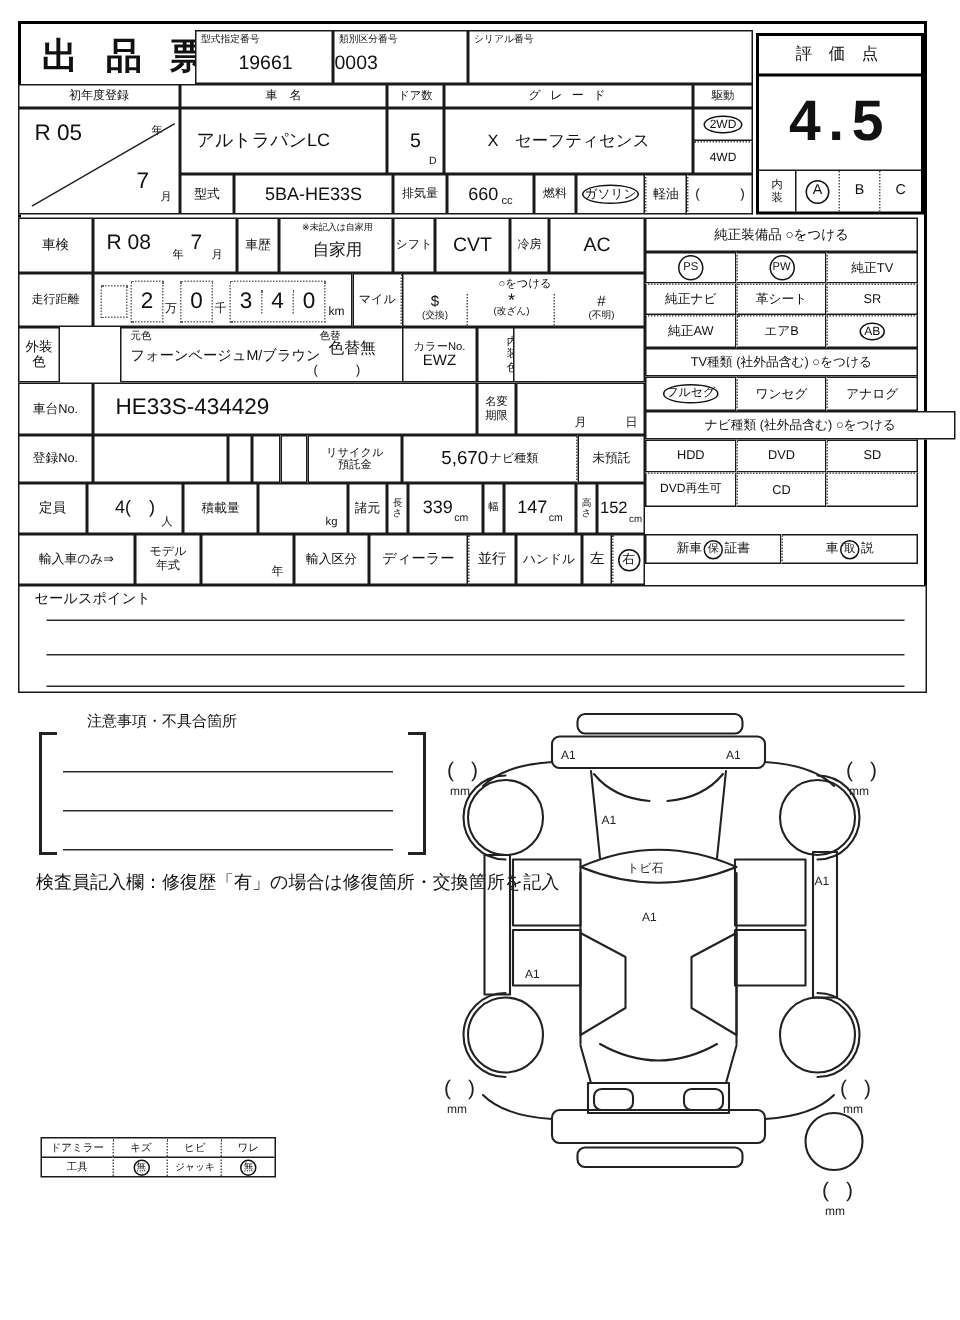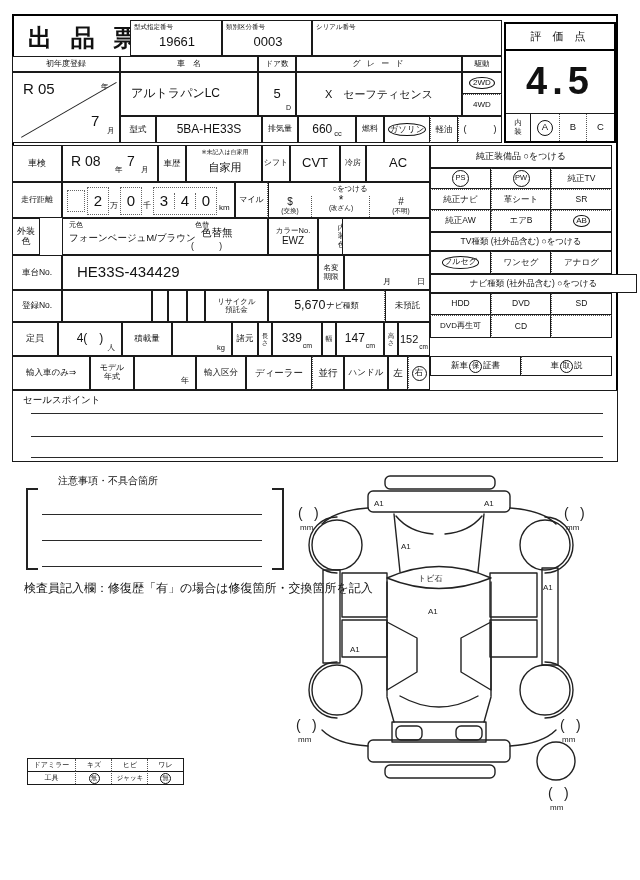--- a/index.html
+++ b/index.html
@@ -31,21 +31,21 @@
   <div class="a thick" style="left:12px;top:14px;width:606px;height:448px"></div>
 
   <div class="a" style="left:28px;top:22px;width:120px;height:32px;font-size:24px;font-weight:bold;letter-spacing:6px;line-height:32px">出 品 票</div>
 
   <div class="c" style="left:130px;top:20px;width:92px;height:36px">
     <span class="sp" style="left:3px;top:2px;font-size:6.5px">型式指定番号</span>
     <span class="sp" style="left:0;top:14px;width:92px;font-size:13px;text-align:center">19661</span>
   </div>
   <div class="c" style="left:222px;top:20px;width:90px;height:36px">
     <span class="sp" style="left:3px;top:2px;font-size:6.5px">類別区分番号</span>
-    <span class="sp" style="left:0;top:14px;width:90px;font-size:13px;text-align:center">0003</span>
+    <span class="sp" style="left:0;top:14px;width:90px;font-size:13px;text-align:left">0003</span>
   </div>
   <div class="c" style="left:312px;top:20px;width:190px;height:36px">
     <span class="sp" style="left:3px;top:2px;font-size:6.5px">シリアル番号</span>
   </div>
 
   <div class="a thick" style="left:504px;top:22px;width:112px;height:121px"></div>
   <div class="c nb" style="left:506px;top:24px;width:108px;height:27px;border-bottom:2px solid #000;font-size:11px;letter-spacing:4px">評 価 点</div>
   <div class="c nb" style="left:506px;top:51px;width:108px;height:63px;border-bottom:1px solid #1a1a1a;font-size:38px;font-weight:bold;letter-spacing:5px">4.5</div>
   <div class="c nb" style="left:506px;top:114px;width:25px;height:27px;border-right:1px solid #1a1a1a;font-size:7.5px">
       <span class="vk" style="width:9px">内装</span>
@@ -137,21 +137,21 @@
       <span style="font-size:12px;line-height:8px">*</span>
         <span style="font-size:6.5px">(改ざん)</span>
     </div>
     <div class="sp" style="left:100px;top:13px;width:62px;height:23px;display:flex;flex-direction:column;align-items:center;border-left:1px dotted #555">
       <span style="font-size:10px">#</span>
         <span style="font-size:6.5px">(不明)</span>
     </div>
   </div>
 
   <div class="c" style="left:12px;top:218px;width:28px;height:37px;font-size:9px">外装色</div>
-  <div class="c" style="left:62px;top:218px;width:206px;height:37px">
+  <div class="c" style="left:80px;top:218px;width:206px;height:37px">
     <span class="sp" style="left:6px;top:2px;font-size:7px">元色</span>
     <span class="sp" style="left:6px;top:14px;font-size:9.5px;white-space:nowrap">フォーンベージュM/ブラウン</span>
     <span class="sp" style="left:132px;top:2px;font-size:7px">色替</span>
     <span class="sp" style="left:138px;top:8px;font-size:10.5px">色替無</span>
     <span class="sp" style="left:128px;top:23px;font-size:8.5px">(　　　)</span>
   </div>
   <div class="c col" style="left:268px;top:218px;width:50px;height:37px">
     <span style="font-size:7.5px">カラーNo.</span>
     <span style="font-size:10px">EWZ</span>
   </div>

